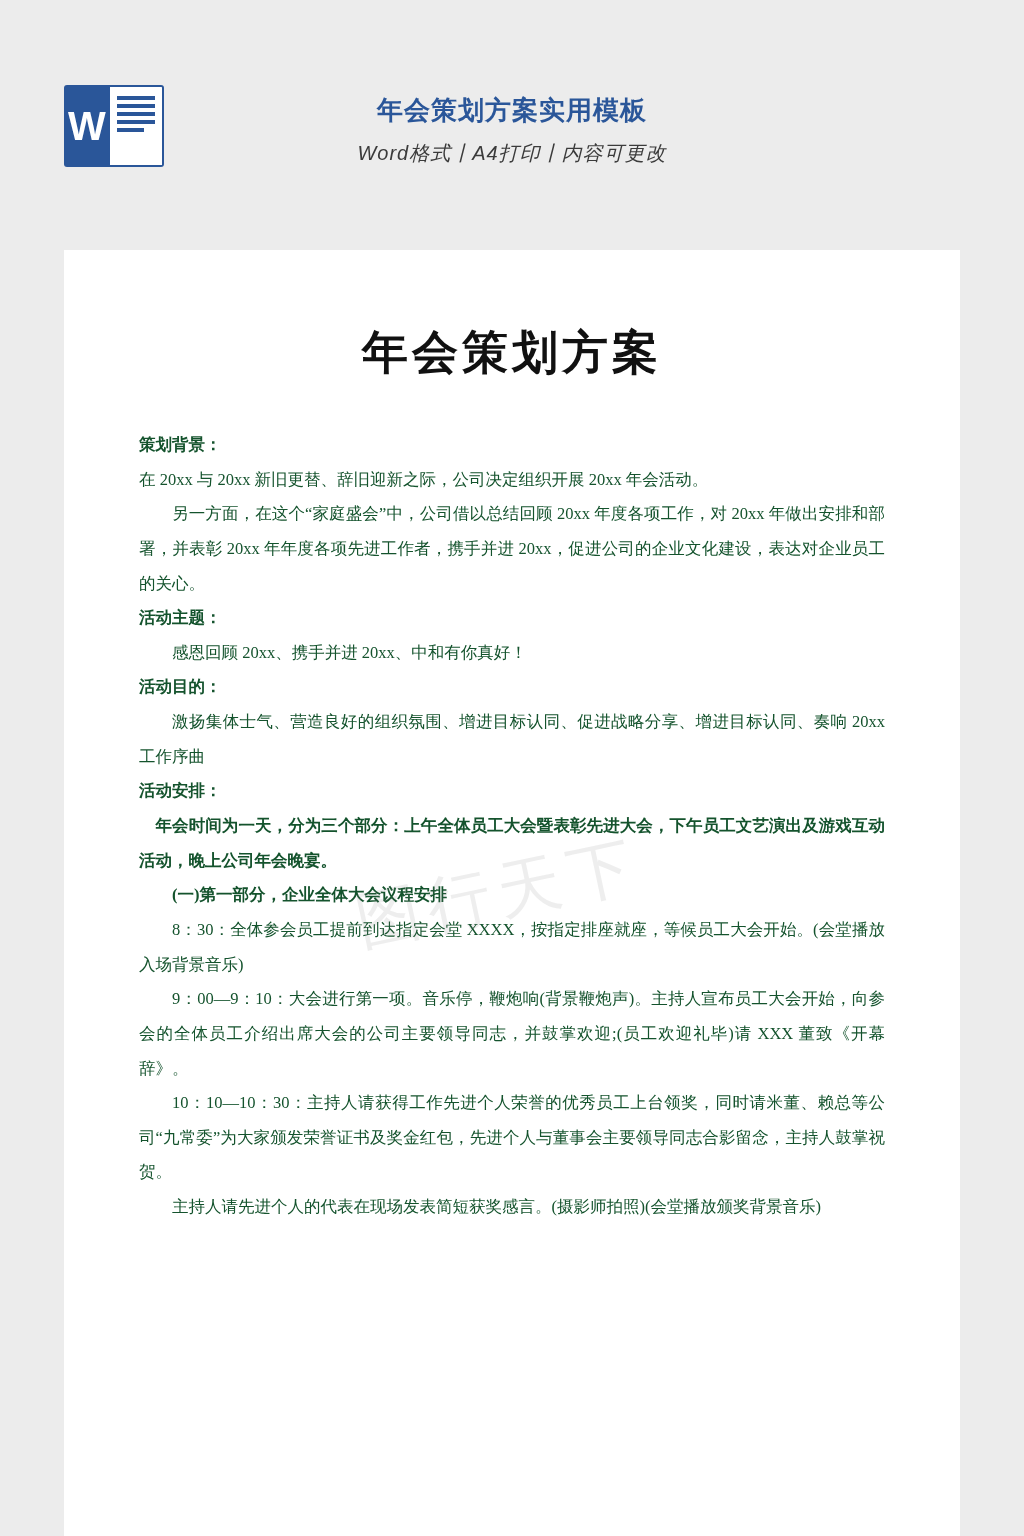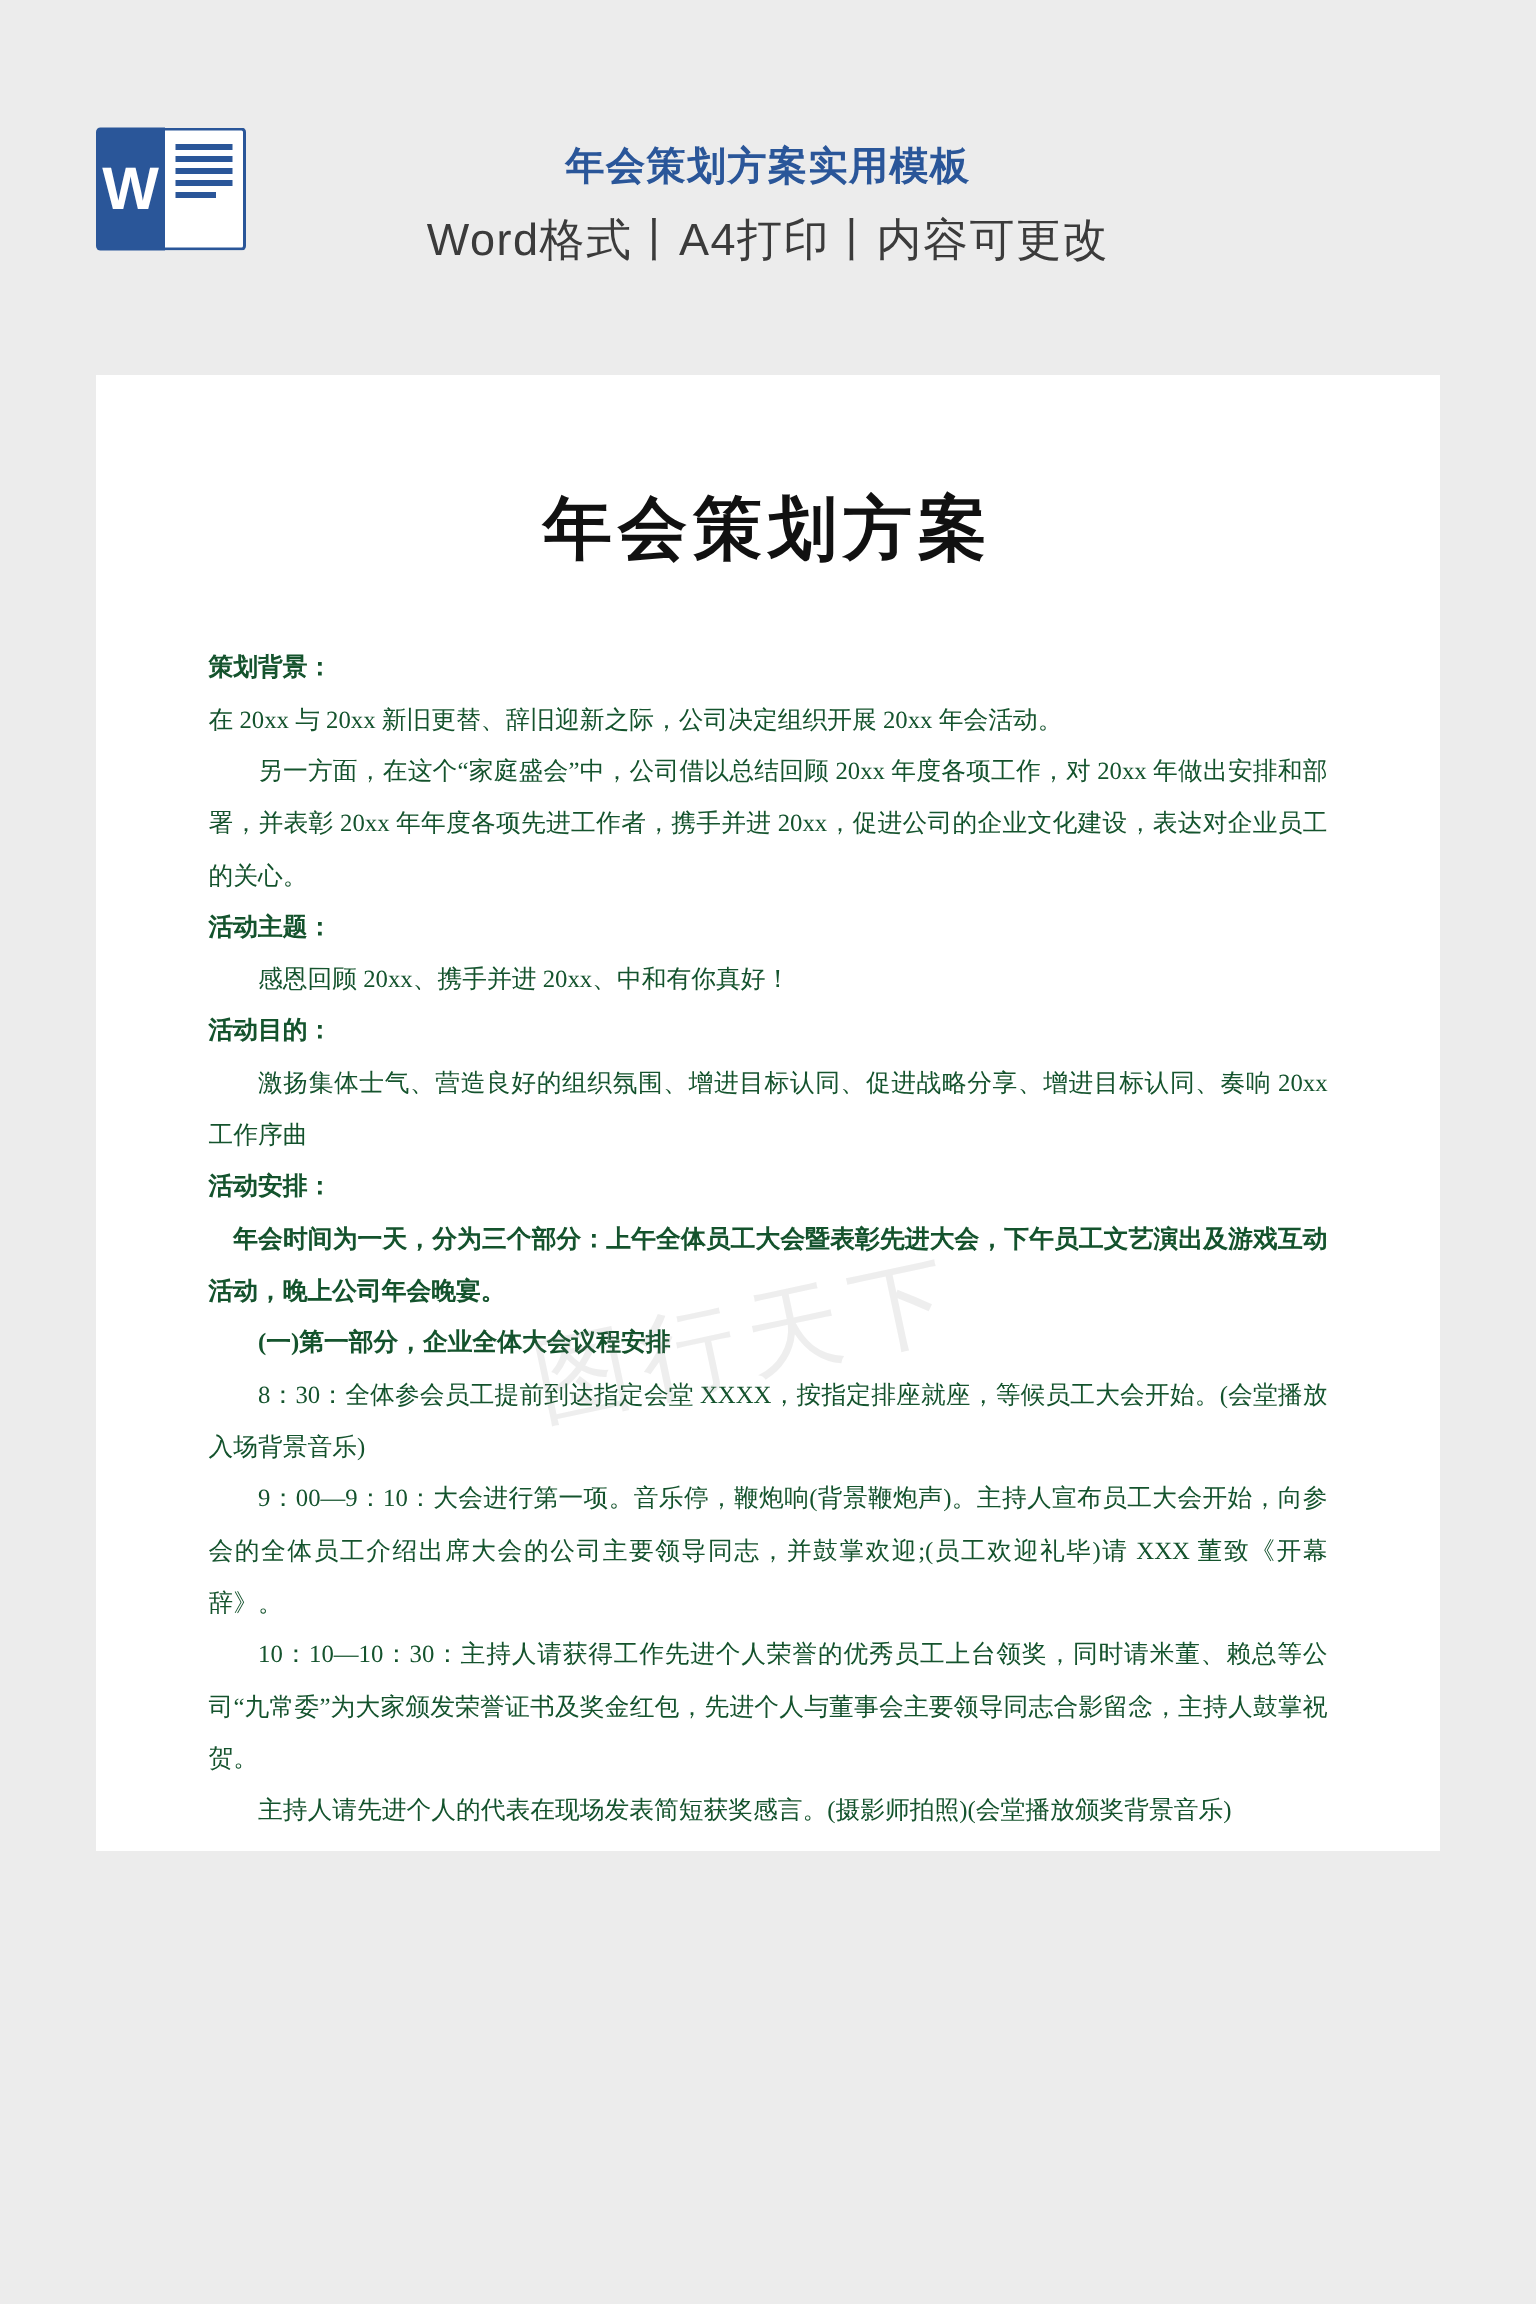--- a/index.html
+++ b/index.html
@@ -75,32 +75,33 @@
     font-family: "Liberation Sans", sans-serif;
     font-weight: bold;
     font-size: 26px;
     color: #2a5699;
     letter-spacing: 1px;
     line-height: 1.2;
   }
   .header-sub {
     margin-top: 14px;
     font-family: "Liberation Sans", sans-serif;
-    font-size: 30px;
+    font-size: 20px;
     color: #3b3b3b;
     letter-spacing: 1px;
+    font-style: italic;
   }
 
   
   .sheet {
     position: absolute;
     left: 64px;
     top: 250px;
     width: 896px;
-    height: 984px;
+    height: 1286px;
     background: #ffffff;
     box-sizing: border-box;
     padding: 58px 75px 4px 75px;
     overflow: hidden;
   }
   .doc-title {
     text-align: center;
     font-family: "Liberation Serif", serif;
     font-weight: bold;
     font-size: 46px;

